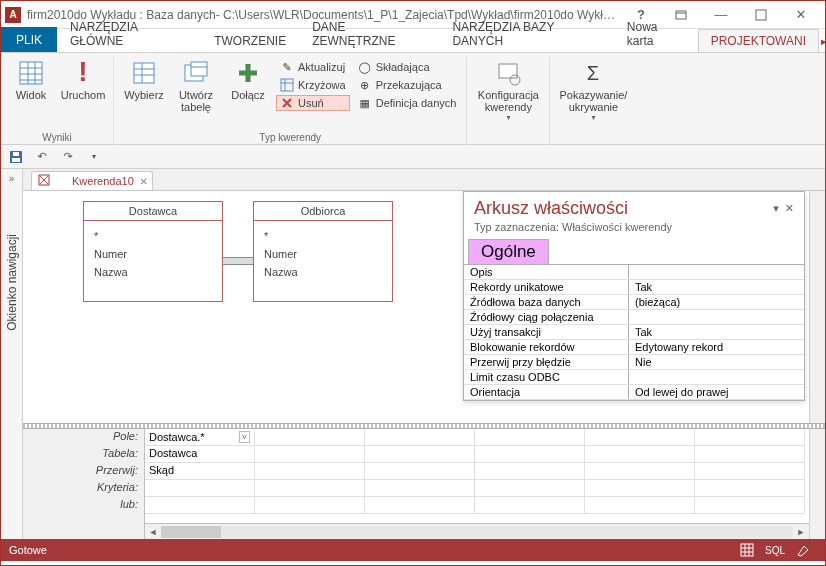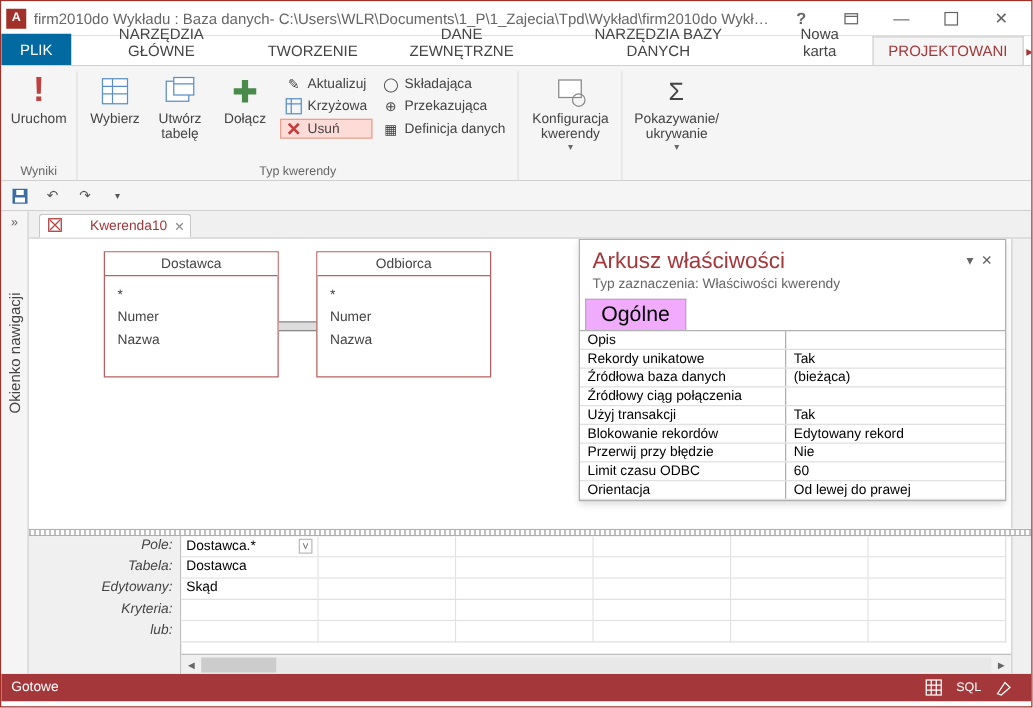--- a/index.html
+++ b/index.html
@@ -4,21 +4,21 @@
 <style>
   * { box-sizing: border-box; margin: 0; padding: 0; font-family: "Segoe UI", Tahoma, sans-serif; }
   body { width: 826px; height: 566px; background: #fff; font-size: 11px; overflow: hidden; border:1px solid #a03028;}
   .titlebar { height: 28px; background: #fff; display: flex; align-items: center; padding: 0 4px; border-bottom: 1px solid #e0e0e0; }
   .titlebar .app-icon { width: 16px; height: 16px; background: #a03028; color: #fff; font-size: 10px; font-weight: bold; display: flex; align-items: center; justify-content: center; margin-right: 6px; }
   .titlebar .title-text { flex: 1; color: #666; font-size: 12px; white-space: nowrap; overflow: hidden; text-overflow: ellipsis; }
   .titlebar .win-controls { display: flex; gap: 0; }
   .titlebar .win-btn { width: 40px; height: 24px; display: flex; align-items: center; justify-content: center; color: #666; font-size: 13px; cursor: pointer; }
   .titlebar .win-btn.help { font-weight: bold; }
   .ribbon-tabs { height: 24px; display: flex; align-items: flex-end; background: #fff; border-bottom: 1px solid #d0d0d0; }
-  .ribbon-tab { padding: 4px 12px; font-size: 12px; color: #444; cursor: pointer; border: 1px solid transparent; border-bottom: none; text-align: center; }
+  .ribbon-tab { padding: 4px 12px; font-size: 12px; color: #444; cursor: pointer; border: 1px solid transparent; border-bottom: none; }
   .ribbon-tab.file { background: #0369a1; color: #fff; padding: 5px 14px; }
   .ribbon-tab.active { color: #a4373a; border-color: #d0d0d0; background: #f5f5f5; }
   .ribbon-body { height: 92px; background: #f5f5f5; border-bottom: 1px solid #d0d0d0; display: flex; padding-top: 4px; }
   .ribbon-group { border-right: 1px solid #e0e0e0; padding: 0 6px; display: flex; flex-direction: column; height: 88px; }
   .ribbon-group-content { flex: 1; display: flex; align-items: flex-start; gap: 4px; }
   .ribbon-group-label { text-align: center; font-size: 10px; color: #666; padding-bottom: 2px; }
   .big-btn { display: flex; flex-direction: column; align-items: center; width: 48px; cursor: pointer; padding-top: 2px; }
   .big-btn .icon { width: 28px; height: 28px; margin-bottom: 2px; display:flex;align-items:center;justify-content:center;}
   .big-btn .lbl { font-size: 11px; text-align: center; line-height: 12px; color: #444; }
   .small-btn-col { display: flex; flex-direction: column; gap: 2px; padding-top: 2px; }
@@ -105,20 +105,33 @@
   <div class="ribbon-tab">Nowa karta</div>
   <div class="ribbon-tab active">PROJEKTOWANI</div>
   <div style="width:6px;color:#a4373a;padding:4px 2px;">▸</div>
 </div>
 
 <div class="ribbon-body">
   <div class="ribbon-group">
     <div class="ribbon-group-content">
       <div class="big-btn">
         <div class="icon">
+            <svg width="26" height="26">
+              <rect x="2" y="2" width="22" height="22" fill="#fff" stroke="#5b8fc7"></rect>
+              <line x1="2" y1="8" x2="24" y2="8" stroke="#5b8fc7"></line>
+              <line x1="2" y1="14" x2="24" y2="14" stroke="#5b8fc7"></line>
+              <line x1="2" y1="20" x2="24" y2="20" stroke="#5b8fc7"></line>
+              <line x1="10" y1="2" x2="10" y2="24" stroke="#5b8fc7"></line>
+              <line x1="17" y1="2" x2="17" y2="24" stroke="#5b8fc7"></line>
+            </svg>
+          </div>
+        <div class="lbl">Widok</div>
+      </div>
+      <div class="big-btn">
+        <div class="icon">
             <svg width="22" height="28">
               <text x="11" y="22" font-size="28" fill="#c04040" text-anchor="middle" font-weight="bold">!</text>
             </svg>
           </div>
         <div class="lbl">Uruchom</div>
       </div>
     </div>
     <div class="ribbon-group-label">Wyniki</div>
   </div>
 
@@ -315,39 +328,38 @@
             <div class="prop-row">
                 <div class="pk">Blokowanie rekordów</div>
                 <div class="pv">Edytowany rekord</div>
               </div>
             <div class="prop-row">
                 <div class="pk">Przerwij przy błędzie</div>
                 <div class="pv">Nie</div>
               </div>
             <div class="prop-row">
                 <div class="pk">Limit czasu ODBC</div>
-                <div class="pv">60</div>
               </div>
             <div class="prop-row">
                 <div class="pk">Orientacja</div>
                 <div class="pv">Od lewej do prawej</div>
               </div>
           </div>
         </div>
       </div>
       <div class="vscroll"></div>
     </div>
 
     <div class="grid-splitter"></div>
 
     <div class="qgrid">
       <div class="qgrid-labels">
         <div>Pole:</div>
         <div>Tabela:</div>
-        <div>Edytowany:</div>
+        <div>Przerwij:</div>
         <div>Kryteria:</div>
         <div>lub:</div>
       </div>
       <div style="flex:1;display:flex;flex-direction:column;">
         <div class="qgrid-cells">
           <div class="qgrid-row">
             <div class="qcell first">
                 <span>Dostawca.*</span>
                 <span class="dd">˅</span>
               </div>

